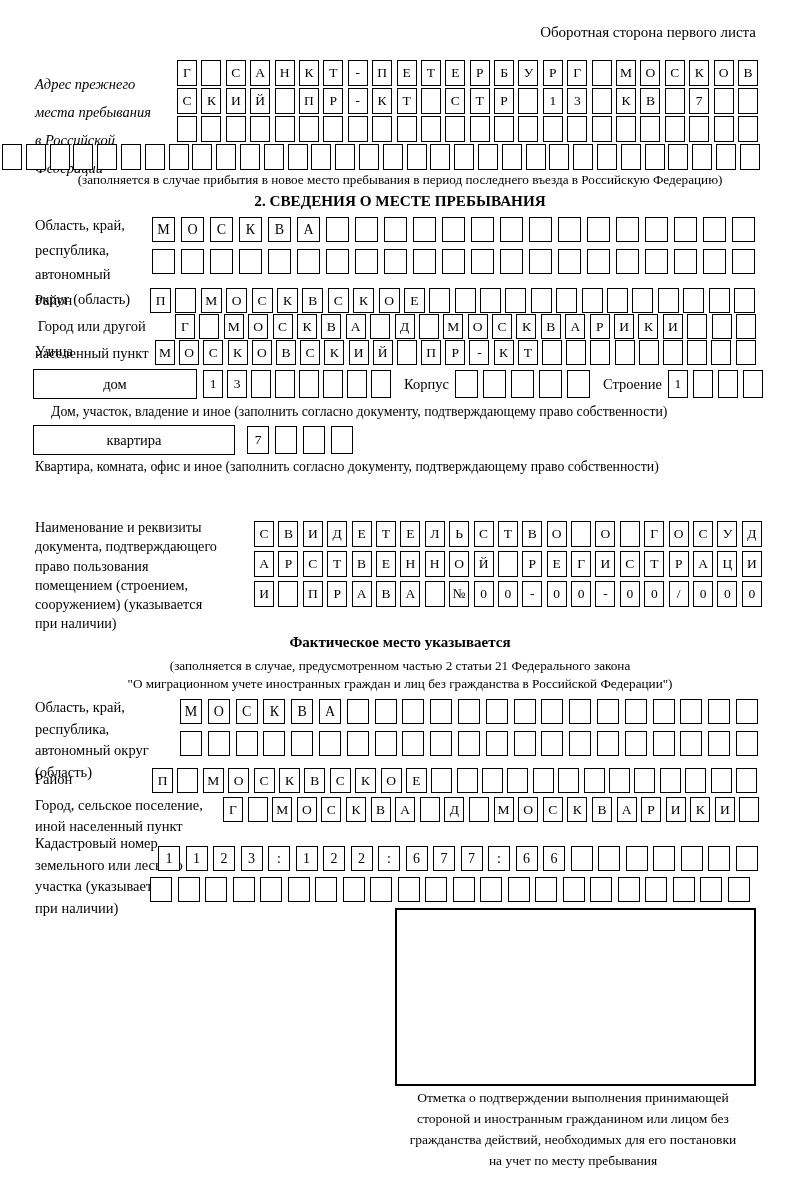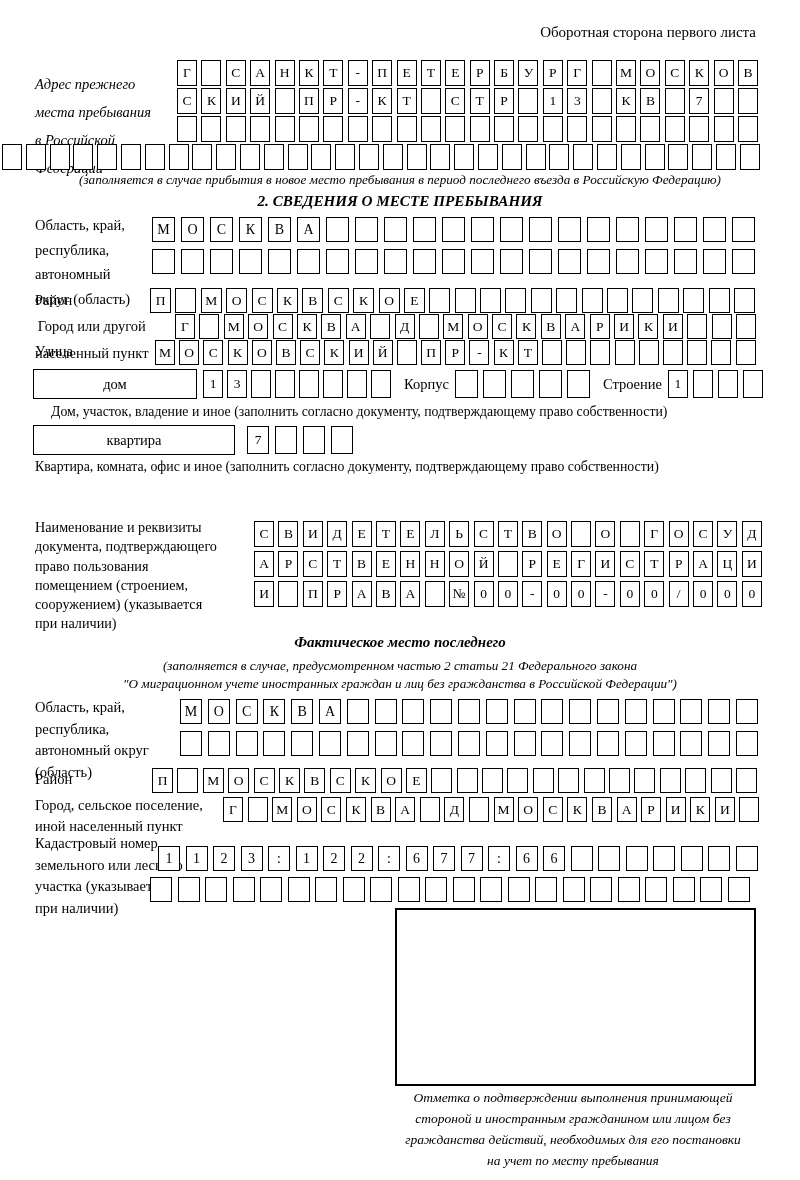--- a/index.html
+++ b/index.html
@@ -2,21 +2,21 @@
 <html lang="ru"><head>
 <meta charset="utf-8">
 <style>
   html,body{margin:0;padding:0;background:#fff;}
   .page{
     position:relative;width:800px;height:1180px;background:#fff;color:#000;
     font-family:"Liberation Serif","DejaVu Serif",serif;overflow:hidden;
   }
   .t{position:absolute;font-size:14.5px;}
   .label{white-space:pre-line;line-height:28px;}
-  .center{text-align:center;font-style:italic;}
+  .center{text-align:center;}
   .title{font-weight:bold;font-size:15.2px;}
   .note{font-size:13.2px;}
   .cells{position:absolute;display:flex;}
   .cells span, .cbox{
     box-sizing:border-box;border:1.6px solid #000;display:inline-flex;
     align-items:center;justify-content:center;
     font-family:"Liberation Serif","DejaVu Serif",serif;
     font-size:13.5px;background:#fff;flex:none;
   }
   
@@ -414,21 +414,21 @@
       <span>0</span>
       <span>-</span>
       <span>0</span>
       <span>0</span>
       <span>/</span>
       <span>0</span>
       <span>0</span>
       <span>0</span>
     </div>
 
-  <div class="t title center" style="left:0;top:634px;width:800px;font-size:15px;">Фактическое место последнего</div>
+  <div class="t title center" style="left:0;top:634px;width:800px;font-size:15px;">Фактическое место указывается</div>
   <div class="t note center" style="left:0;top:658px;width:800px;">(заполняется в случае, предусмотренном частью 2 статьи 21 Федерального закона</div>
   <div class="t note center" style="left:0;top:676px;width:800px;">"О миграционном учете иностранных граждан и лиц без гражданства в Российской Федерации")</div>
 
   <div class="t label" style="left:35px;top:697px;line-height:21.5px;">Область, край,
 республика,
 автономный округ
 (область)</div>
   <div class="cells c-act" style="left:180px;top:699px;">
       <span>М</span>
       <span>О</span>

